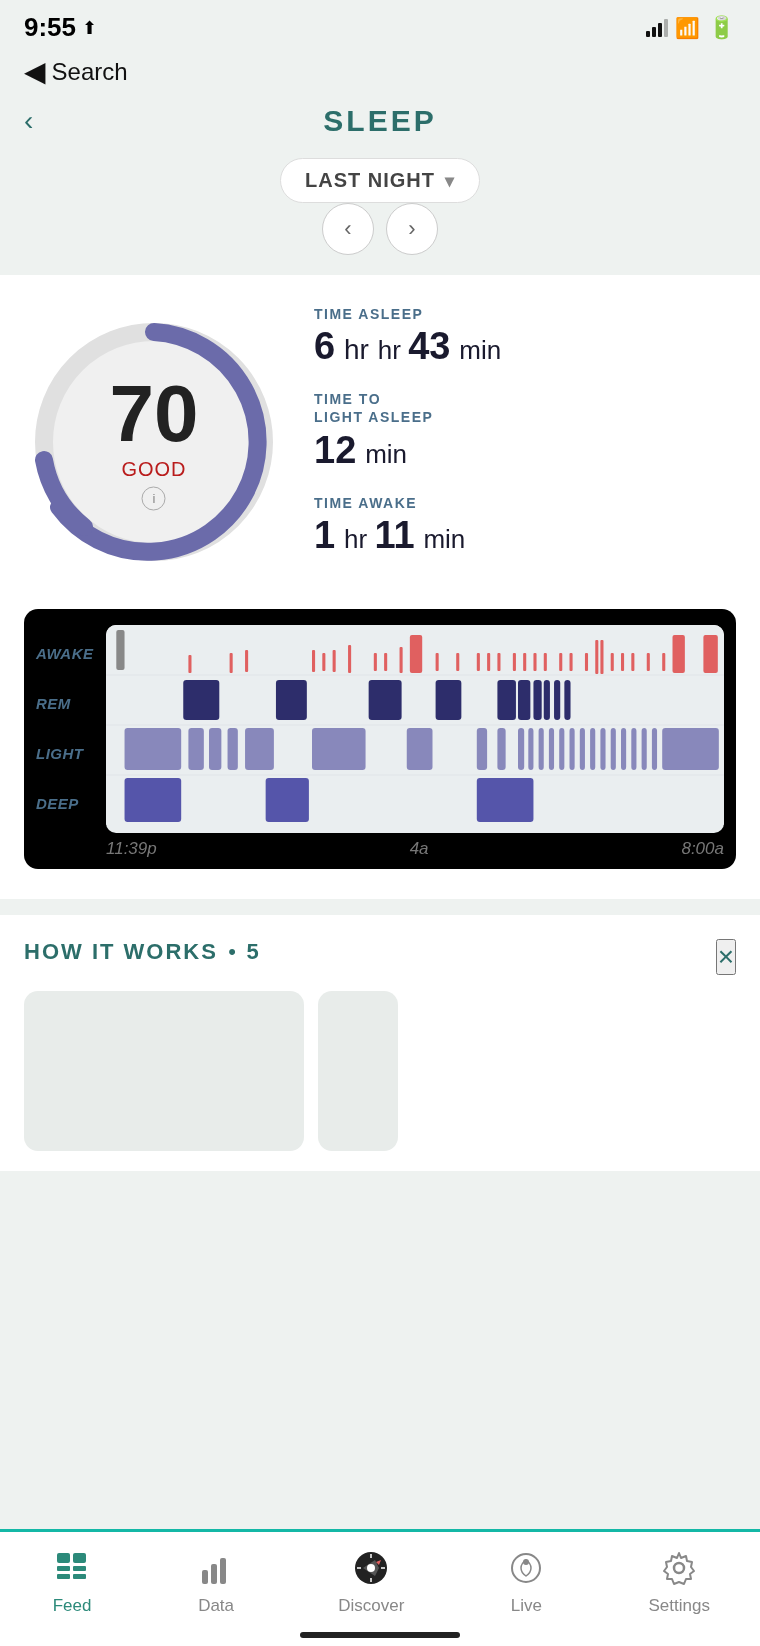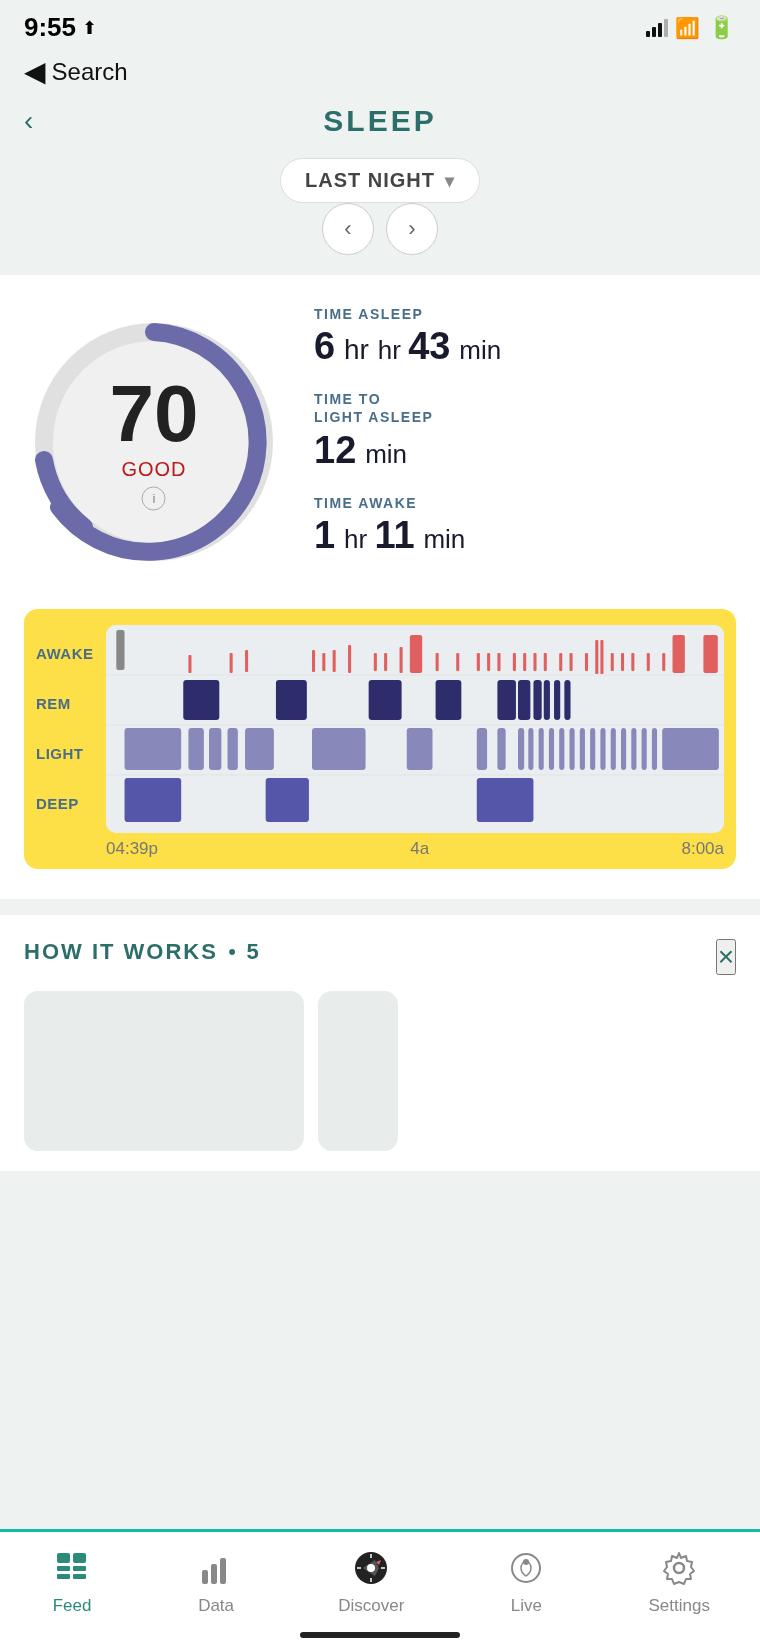--- a/index.html
+++ b/index.html
@@ -195,24 +195,25 @@
       color: #1a1a2e;
       font-weight: 400;
     }
     .stat-value .big {
       font-size: 38px;
       font-weight: 700;
     }
 
     
     .sleep-chart {
-      background: #fde047;
+      background: #000000;
       border-radius: 14px;
       padding: 16px 12px 10px;
       margin-bottom: 10px;
+      font-style: italic;
     }
     .stage-label {
       font-size: 15px;
       font-weight: 600;
       color: #4a6e8a;
       width: 70px;
       letter-spacing: 0.5px;
       flex-shrink: 0;
     }
     .chart-time-labels {
@@ -505,21 +506,21 @@
           <rect x="540" y="103" width="55" height="42" fill="#8888bb" rx="3"></rect>
 
           <rect x="18" y="153" width="55" height="44" fill="#5555aa" rx="3"></rect>
           <rect x="155" y="153" width="42" height="44" fill="#5555aa" rx="3"></rect>
           <rect x="360" y="153" width="55" height="44" fill="#5555aa" rx="3"></rect>
         </svg>
       </div>
     </div>
 
     <div class="chart-time-labels">
-      <span style="font-size:17px; color:#777;">04:39p</span>
+      <span style="font-size:17px; color:#777;">11:39p</span>
       <span style="font-size:17px; color:#777;">4a</span>
       <span style="font-size:17px; color:#777;">8:00a</span>
     </div>
   </div>
 </div>
 
 <div class="how-it-works">
   <div class="how-header">
     <div>
       <span style="font-size:22px; font-weight:700; letter-spacing:2px; color:#2c6e6a;">HOW IT WORKS</span>

